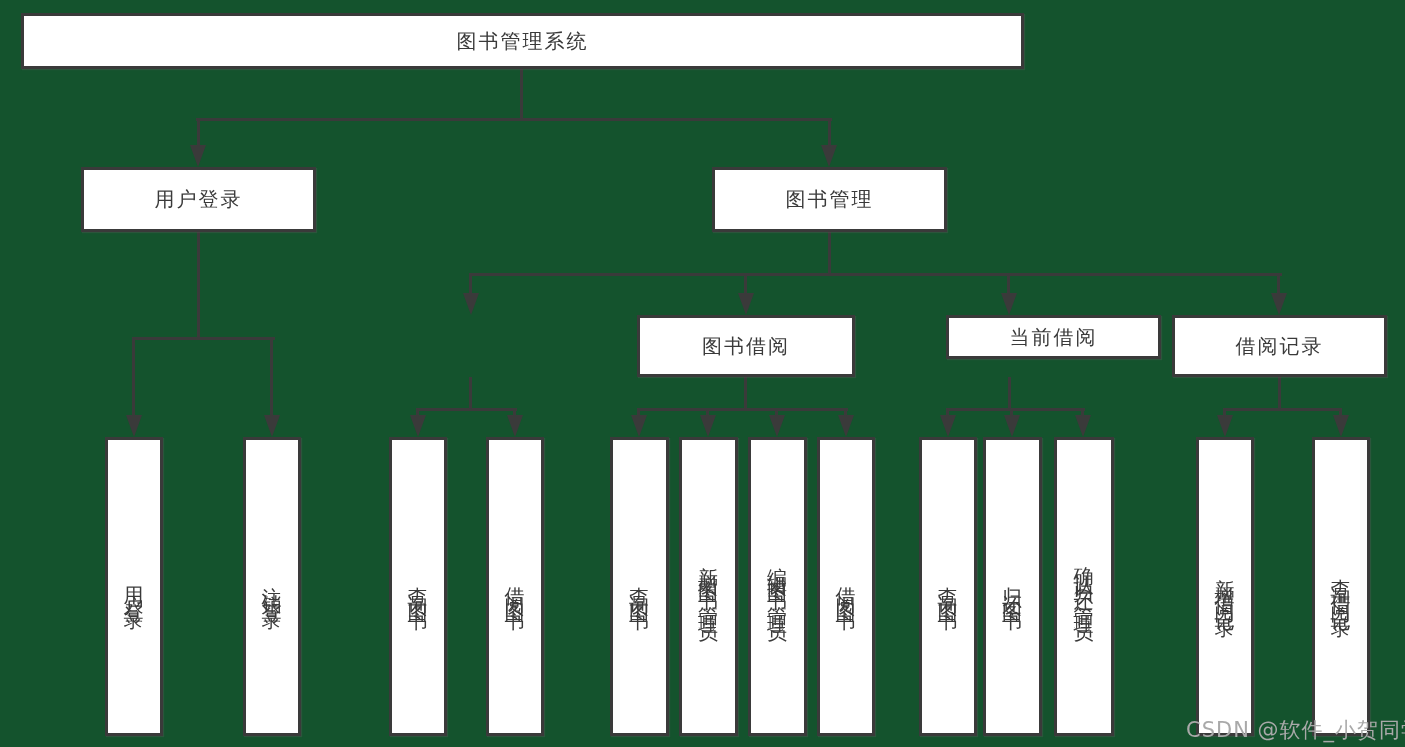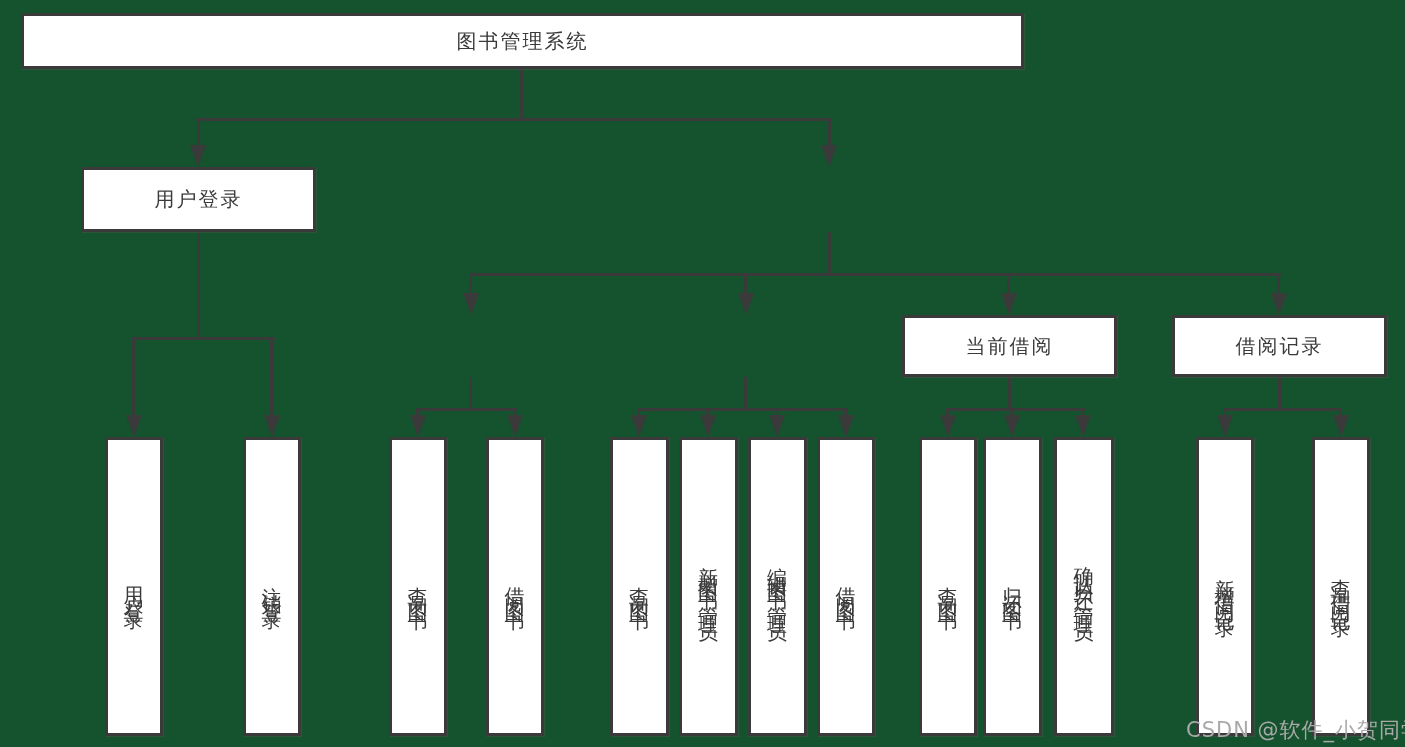--- a/index.html
+++ b/index.html
@@ -125,22 +125,24 @@
   <div class="vline" style="left:1278px; top:377px; height:34px;"></div>
   <div class="hline" style="left:1223px; top:408px; width:119px;"></div>
   <div class="vline" style="left:1223px; top:408px; height:24px;"></div>
   <div class="arrow" style="left:1217px; top:415px;"></div>
   <div class="vline" style="left:1339px; top:408px; height:24px;"></div>
   <div class="arrow" style="left:1333px; top:415px;"></div>
 
   <div class="node" style="left:21px; top:13px; width:1003px; height:56px;">图书管理系统</div>
 
   <div class="node" style="left:81px; top:167px; width:235px; height:65px;">用户登录</div>
+  <div class="node" style="left:712px; top:167px; width:235px; height:65px;">图书管理</div>
 
-  <div class="node" style="left:902px; top:315px; width:215px; height:62px;text-align:center;">当前借阅</div>
+  <div class="node" style="left:637px; top:315px; width:218px; height:62px;">图书借阅</div>
+  <div class="node" style="left:946px; top:315px; width:215px; height:44px;text-align:center;">当前借阅</div>
   <div class="node" style="left:1172px; top:315px; width:215px; height:62px;">借阅记录</div>
 
   <div class="node leaf" style="left:105px; top:437px; width:58px; height:299px;">
     <span class="vtext">用户登录</span>
   </div>
   <div class="node leaf" style="left:243px; top:437px; width:58px; height:299px;">
     <span class="vtext">注销登录</span>
   </div>
 
   <div class="node leaf" style="left:389px; top:437px; width:58px; height:299px;">

